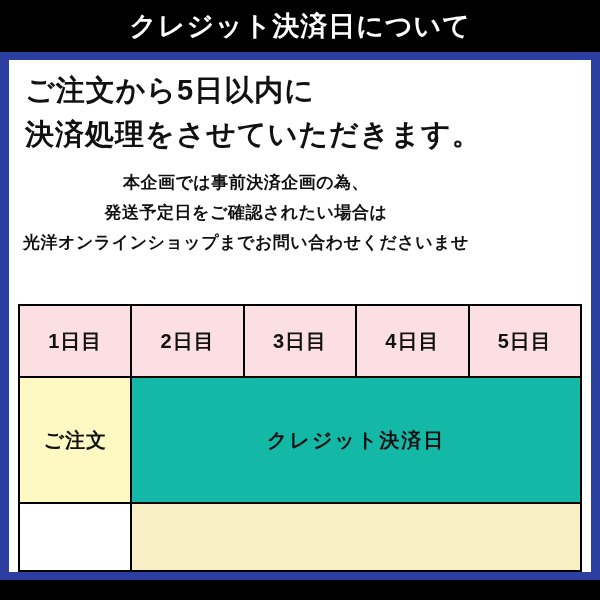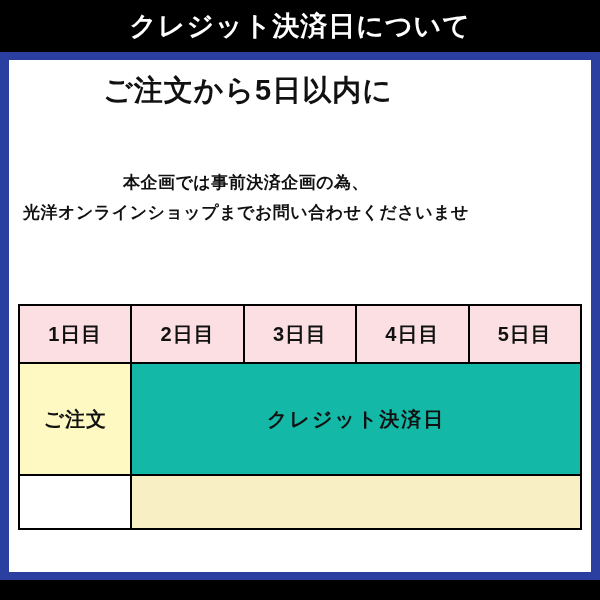--- a/index.html
+++ b/index.html
@@ -67,24 +67,23 @@
     position: absolute;
     left: 0;
     top: 580px;
     width: 600px;
     height: 20px;
     background: #000000;
   }
 
   .lead-lines {
     position: absolute;
-    left: 8px;
+    left: 16px;
     top: 8px;
     width: 462px;
-    text-align: center;
   }
   .lead-line {
     font-size: 29px;
     font-weight: bold;
     color: #111111;
     line-height: 44px;
     letter-spacing: 1px;
     white-space: nowrap;
   }
   .sub-lines {
@@ -115,21 +114,21 @@
     width: 564px;
     table-layout: fixed;
   }
   table.schedule td {
     border: 2px solid #000000;
     text-align: center;
     vertical-align: middle;
     font-size: 20px;
     font-weight: bold;
     color: #111111;
-    padding: 0;
+    padding: 7px;
   }
   td.day-head {
     height: 56px;
     background: #fbdfe2;
     letter-spacing: 1px;
   }
   td.order-cell {
     height: 110px;
     background: #fef9c3;
     font-size: 20px;
@@ -164,24 +163,26 @@
 <div class="page">
 
   <div class="header-band"></div>
   <div class="header-title">クレジット決済日について</div>
 
   <div class="blue-frame">
     <div class="inner-white">
 
       <div class="lead-lines">
         <div class="lead-line">ご注文から5日以内に</div>
+        <div class="lead-line">決済処理をさせていただきます。</div>
       </div>
 
       <div class="sub-lines">
         <div class="sub-line">本企画では事前決済企画の為、</div>
+        <div class="sub-line">発送予定日をご確認されたい場合は</div>
         <div class="sub-line">光洋オンラインショップまでお問い合わせくださいませ</div>
       </div>
 
       <div class="table-wrap">
         <table class="schedule">
           <tbody>
               <tr>
             <td class="day-head">1日目</td>
             <td class="day-head">2日目</td>
             <td class="day-head">3日目</td>

